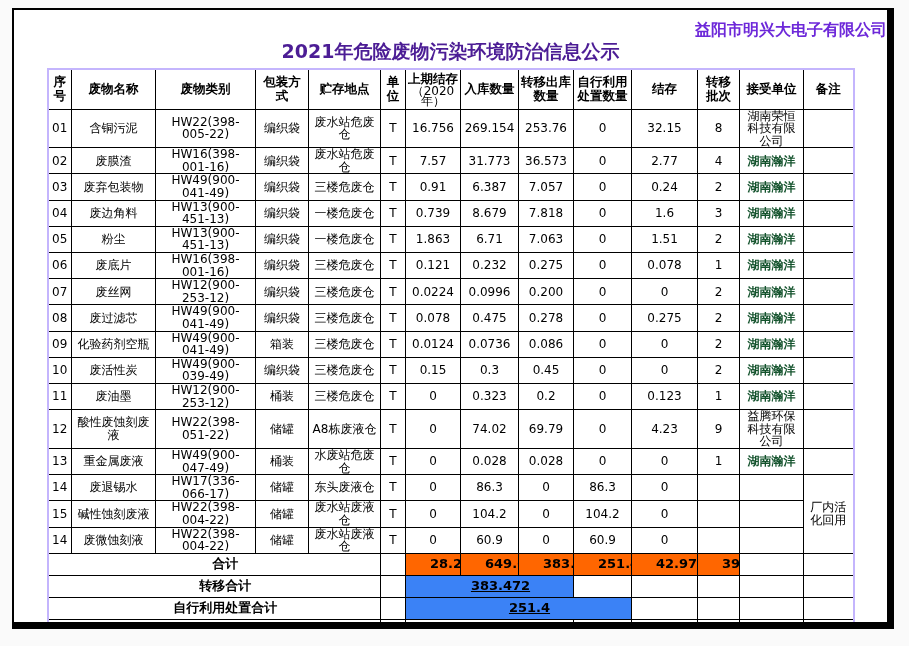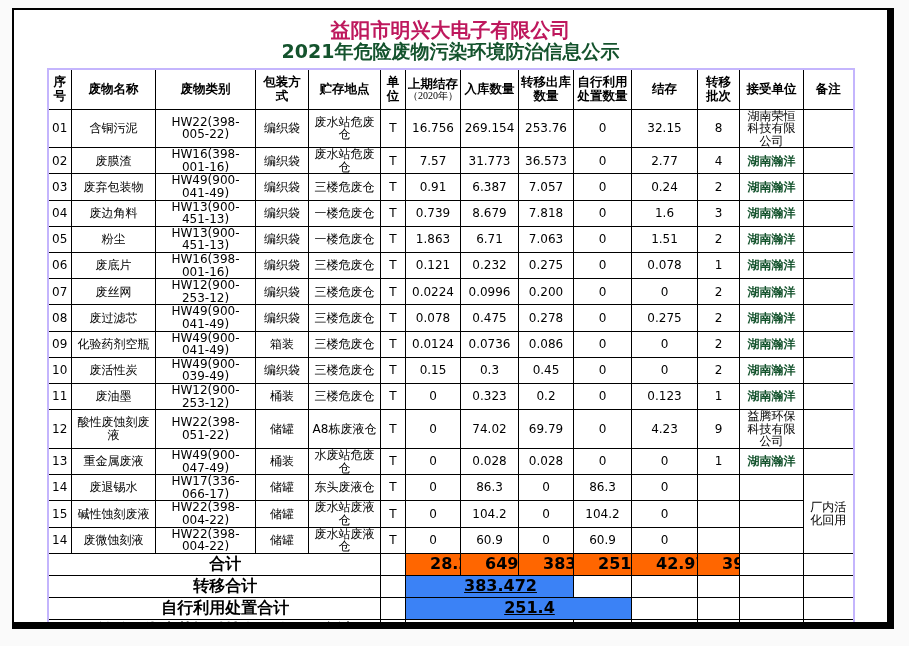--- a/index.html
+++ b/index.html
@@ -11,48 +11,48 @@
   }
   .page{
     position:absolute;left:12px;top:8px;width:882px;height:621px;
     background:#ffffff;
     border:2px solid #000;
     border-right-width:7px;border-bottom-width:7px;
     box-sizing:border-box;
     overflow:hidden;
   }
   .title-block{text-align:center;margin-top:10px;}
-  .title1{font-size:20px;font-weight:bold;color:#be185d;line-height:20px;}
-  .title2{font-size:19px;font-weight:bold;color:#14532d;line-height:23px;}
+  .title1{font-size:16px;font-weight:bold;color:#6d28d9;line-height:20px;text-align:right;}
+  .title2{font-size:19px;font-weight:bold;color:#4c1d95;line-height:23px;}
   table.waste{
     border-collapse:collapse;
     table-layout:fixed;
     width:806px;
     margin:5px auto 0 auto;
     border:2px solid #c4b5fd;
   }
   table.waste th, table.waste td{
     border:1px solid #000;
     padding:0 2px;
     text-align:center;
     vertical-align:middle;
     overflow:hidden;
     box-sizing:border-box;
   }
   table.waste th{
     font-size:12.5px;font-weight:bold;color:#000;
     height:40px;line-height:1.15;
   }
-  th .sub{font-size:10px;font-weight:normal;line-height:10px;font-family:Liberation Serif, serif;}
+  th .sub{font-size:12px;font-weight:normal;line-height:10px;}
   tr.data-row td{height:24px;font-size:12px;color:#000;line-height:1.05;}
   td.code{font-size:11.5px;letter-spacing:0;margin-top:20px;}
   td.receiver{font-size:10px;line-height:11px;}
   td.receiver.muted{color:#14532d;font-weight:bold;}
   td.remark-cell{font-size:10.5px;line-height:12px;color:#1a1a1a;}
-  tr.summary-row td{height:22px;font-size:16px;font-weight:bold;line-height:1.05;padding-left:24px;}
+  tr.summary-row td{height:22px;font-size:13px;font-weight:bold;line-height:1.05;padding-left:24px;}
   tr.summary-row td.sum-label{text-align:center;}
   td.fill-orange{background:#ff6600;}
   td.fill-purple{background:#3b82f6;text-decoration:underline;}
   td.val-right{text-align:right;padding-right:3px;}
 </style>
 </head>
 <body>
 
 <div class="page">
   <div class="title-block">

